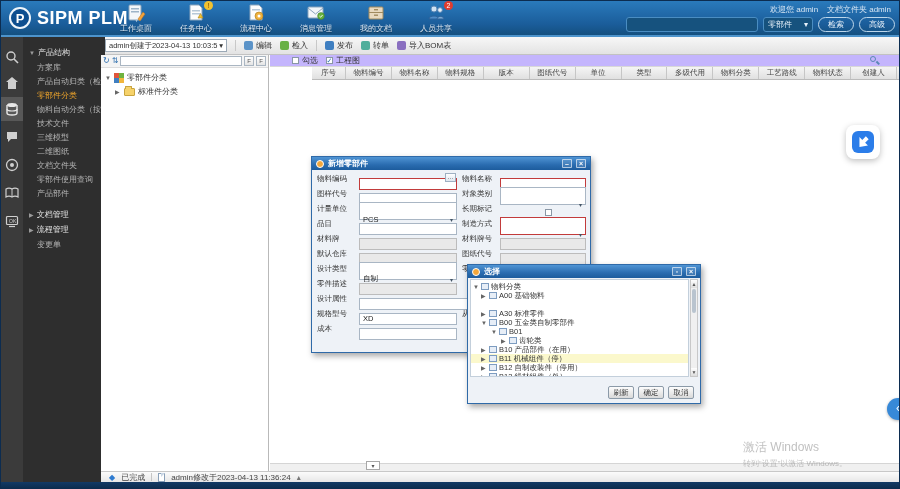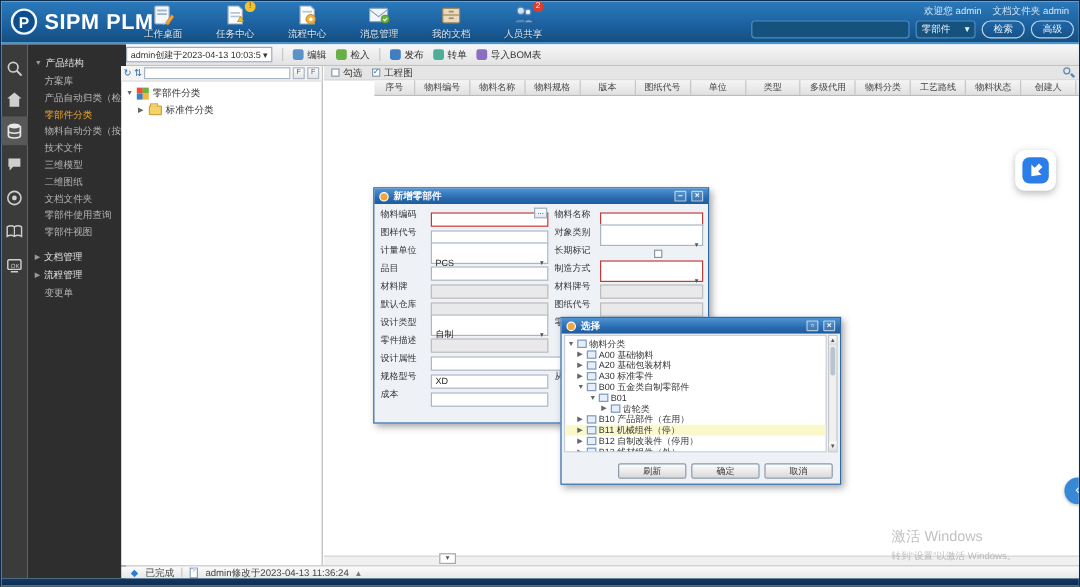--- a/index.html
+++ b/index.html
@@ -63,22 +63,22 @@
   .tree-row.sel { background:#fbf3a0; border-top:1px solid #e8d870; border-bottom:1px solid #e8d870; }
   .tri { font-size:6px; color:#666; width:6px; }
   .folder { width:11px; height:8px; background:#f6d26a; border:1px solid #c9a43e; border-radius:1px; position:relative; }
   .folder:before { content:""; position:absolute; left:0; top:-3px; width:5px; height:2px; background:#f6d26a; border:1px solid #c9a43e; border-bottom:none; border-radius:1px 1px 0 0; }
   .rooticon { width:10px; height:10px; display:grid; grid-template-columns:5px 5px; grid-template-rows:5px 5px; }
   .rooticon i:nth-child(1){background:#e0563c;} .rooticon i:nth-child(2){background:#6fb33f;}
   .rooticon i:nth-child(3){background:#3f7fc1;} .rooticon i:nth-child(4){background:#f2b63c;}
 
   
   .main { position:absolute; left:269px; top:54px; width:631px; height:416px; background:#fff; }
-  .main-header { position:absolute; left:0; top:0; width:100%; height:12px; background:#e5e5e5; border-bottom:1px solid #d8d8d8;
-                 display:flex; align-items:center; gap:8px; padding:0 6px; font-size:8px; color:#333; }
+  .main-header { position:absolute; left:0; top:0; width:100%; height:12px; background:#c4b5fd; border-bottom:1px solid #d8d8d8;
+                 display:flex; align-items:center; gap:8px; padding:0 22px; font-size:8px; color:#333; }
   .cb { width:7px; height:7px; border:1px solid #8a97a5; background:#fff; display:inline-flex; align-items:center; justify-content:center;
         font-size:7px; color:#2d6db3; line-height:7px; cursor:pointer; }
   .cb-wrap { display:flex; align-items:center; gap:3px; cursor:pointer; }
   .mag { margin-left:auto; width:9px; height:9px; position:relative; cursor:pointer; }
   .mag i { position:absolute; left:0; top:0; width:6px; height:6px; border:1.5px solid #5a87b5; border-radius:50%; }
   .mag b { position:absolute; left:6px; top:6px; width:4px; height:1.5px; background:#5a87b5; transform:rotate(45deg); }
   .thead { position:absolute; left:0; top:12px; width:100%; height:13px; display:flex;
            background:linear-gradient(#f5f5f5,#e0e0e0); border-bottom:1px solid #bbb;margin-left:42px; }
   .th { flex:1; border-right:1px solid #c6c6c6; font-size:7.5px; color:#444; display:flex; align-items:center; justify-content:center;
         white-space:nowrap; overflow:hidden; cursor:pointer; }
@@ -124,21 +124,21 @@
   .d2-tree { position:absolute; left:2px; top:14px; right:11px; bottom:26px; background:#fff; border:1px solid #c3cfdb; overflow:hidden; }
   .d2-row { position:absolute; left:0; right:0; height:9px; display:flex; align-items:center; gap:2px; font-size:7.5px; color:#333; cursor:pointer; white-space:nowrap; }
   .d2-row.sel { background:#fbf8cc; }
   .node-ico { width:8px; height:7px; background:#e7eef7; border:1px solid #7d9cc0; flex:0 0 8px; }
   .d2-scroll { position:absolute; right:2px; top:14px; width:8px; bottom:26px; background:#f0f0f0; border:1px solid #c8c8c8; }
   .d2-scroll .up, .d2-scroll .dn { position:absolute; left:0; width:100%; height:8px; font-size:5px; color:#555; text-align:center; line-height:8px; background:linear-gradient(#fff,#ddd); cursor:pointer; }
   .d2-scroll .up{top:0;} .d2-scroll .dn{bottom:0;}
   .d2-scroll .thumb { position:absolute; left:1px; top:9px; width:4px; height:24px; background:#b9c4cf; border-radius:2px; }
   .d2-buttons { position:absolute; right:6px; bottom:4px; display:flex; gap:4px; }
   .d2-btn { min-width:26px; height:13px; font-size:7.5px; color:#333; background:linear-gradient(#fdfdfd,#d9d9d9);
-            border:1px solid #8b9aa8; border-radius:2px; cursor:pointer; padding:0 20px; }
+            border:1px solid #8b9aa8; border-radius:2px; cursor:pointer; padding:0 4px; }
 
   
   .float-tv { position:absolute; left:845px; top:124px; width:34px; height:34px; background:#fff; border-radius:8px;
               box-shadow:0 2px 6px rgba(0,0,0,.25); display:flex; align-items:center; justify-content:center; cursor:pointer; }
   .collapse-handle { position:absolute; left:886px; top:397px; width:22px; height:22px; border-radius:50%; background:#3789d8;
                      color:#fff; font-size:12px; line-height:20px; text-align:center; cursor:pointer; box-shadow:0 1px 3px rgba(0,0,0,.3); }
   .watermark { position:absolute; left:742px; top:438px; color:rgba(140,140,140,.55); pointer-events:none; }
   .watermark .l1 { font-size:12px; }
   .watermark .l2 { font-size:8px; margin-top:2px; }
 </style>
@@ -311,21 +311,21 @@
     </div>
     <div class="sb-item" style="top:25px">方案库</div>
     <div class="sb-item" style="top:39px">产品自动归类（检查库）</div>
     <div class="sb-item active" style="top:53px">零部件分类</div>
     <div class="sb-item" style="top:67px">物料自动分类（按规则）</div>
     <div class="sb-item" style="top:81px">技术文件</div>
     <div class="sb-item" style="top:95px">三维模型</div>
     <div class="sb-item" style="top:109px">二维图纸</div>
     <div class="sb-item" style="top:123px">文档文件夹</div>
     <div class="sb-item" style="top:137px">零部件使用查询</div>
-    <div class="sb-item" style="top:151px">零部件视图</div>
+    <div class="sb-item" style="top:151px">产品部件</div>
 
     <div class="sb-group" style="top:172px">
       <span class="sb-arrow">▶</span>
       <span>文档管理</span>
     </div>
     <div class="sb-group" style="top:187px">
       <span class="sb-arrow">▶</span>
       <span>流程管理</span>
     </div>
     <div class="sb-item" style="top:202px">变更单</div>
@@ -544,25 +544,20 @@
       <div class="d2-row" style="top:2px;  padding-left:2px">
         <span class="tri">▼</span>
         <span class="node-ico"></span>
         <span>物料分类</span>
       </div>
       <div class="d2-row" style="top:11px; padding-left:10px">
         <span class="tri">▶</span>
         <span class="node-ico"></span>
         <span>A00 基础物料</span>
       </div>
-      <div class="d2-row" style="top:20px; padding-left:10px">
-        <span class="tri">▶</span>
-        <span class="node-ico"></span>
-        <span>A20 基础包装材料</span>
-      </div>
       <div class="d2-row" style="top:29px; padding-left:10px">
         <span class="tri">▶</span>
         <span class="node-ico"></span>
         <span>A30 标准零件</span>
       </div>
       <div class="d2-row" style="top:38px; padding-left:10px">
         <span class="tri">▼</span>
         <span class="node-ico"></span>
         <span>B00 五金类自制零部件</span>
       </div>

